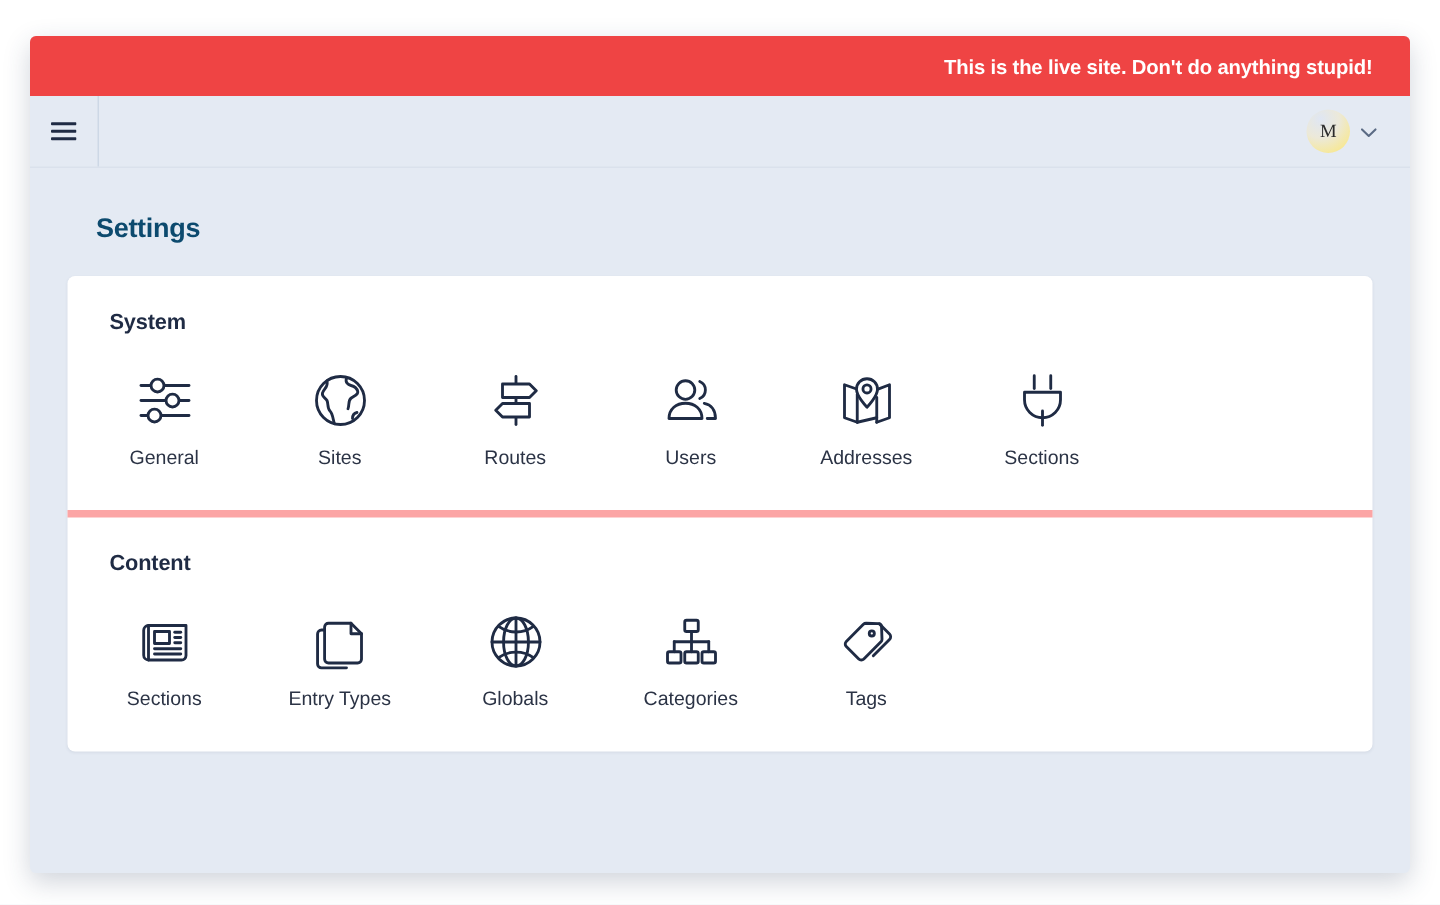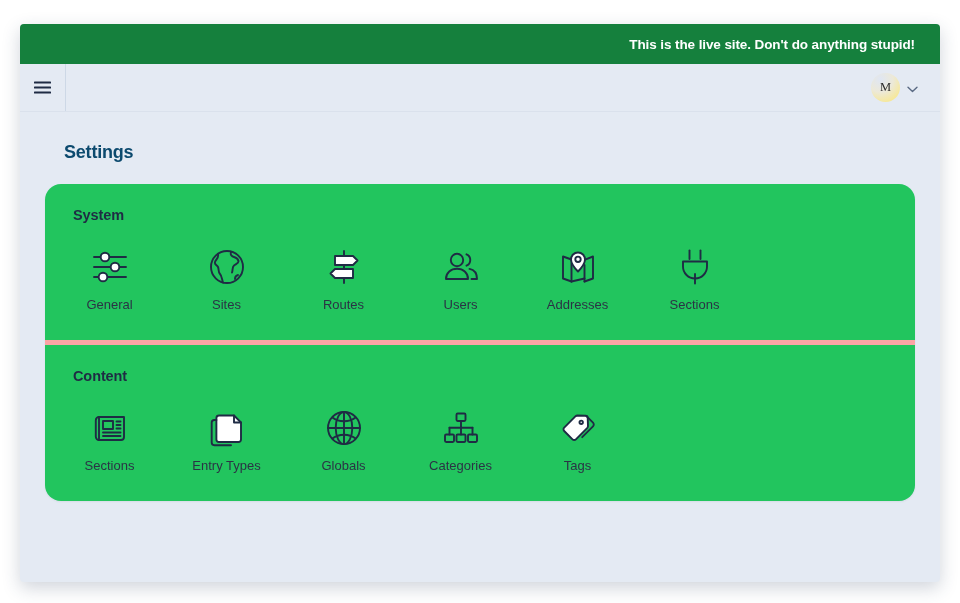--- a/index.html
+++ b/index.html
@@ -23,21 +23,21 @@
     box-shadow: 0 6px 18px rgba(40, 60, 90, 0.22);
     overflow: hidden;
     display: flex;
     flex-direction: column;
   }
 
   
   .live-banner {
     height: 40px;
     flex: 0 0 40px;
-    background: #15803d;
+    background: #ef4444;
     display: flex;
     align-items: center;
     justify-content: flex-end;
     padding-right: 25px;
   }
   .live-banner-text {
     color: #ffffff;
     font-size: 13.5px;
     font-weight: bold;
     letter-spacing: -0.1px;
@@ -95,22 +95,22 @@
   .page-title {
     font-size: 18px;
     font-weight: bold;
     color: #0c4a6e;
     margin: 30px 0 0 19px;
     letter-spacing: -0.2px;
   }
 
   .card {
     margin-top: 21px;
-    background: #22c55e;
-    border-radius: 16px;
+    background: #ffffff;
+    border-radius: 5px;
     box-shadow: 0 1px 2px rgba(40, 60, 90, 0.07);
   }
 
   .section {
     padding: 23px 0 0 0;
   }
   .section + .section { border-top: 5px solid #fca5a5; }
 
   .section-title {
     font-size: 14.5px;

